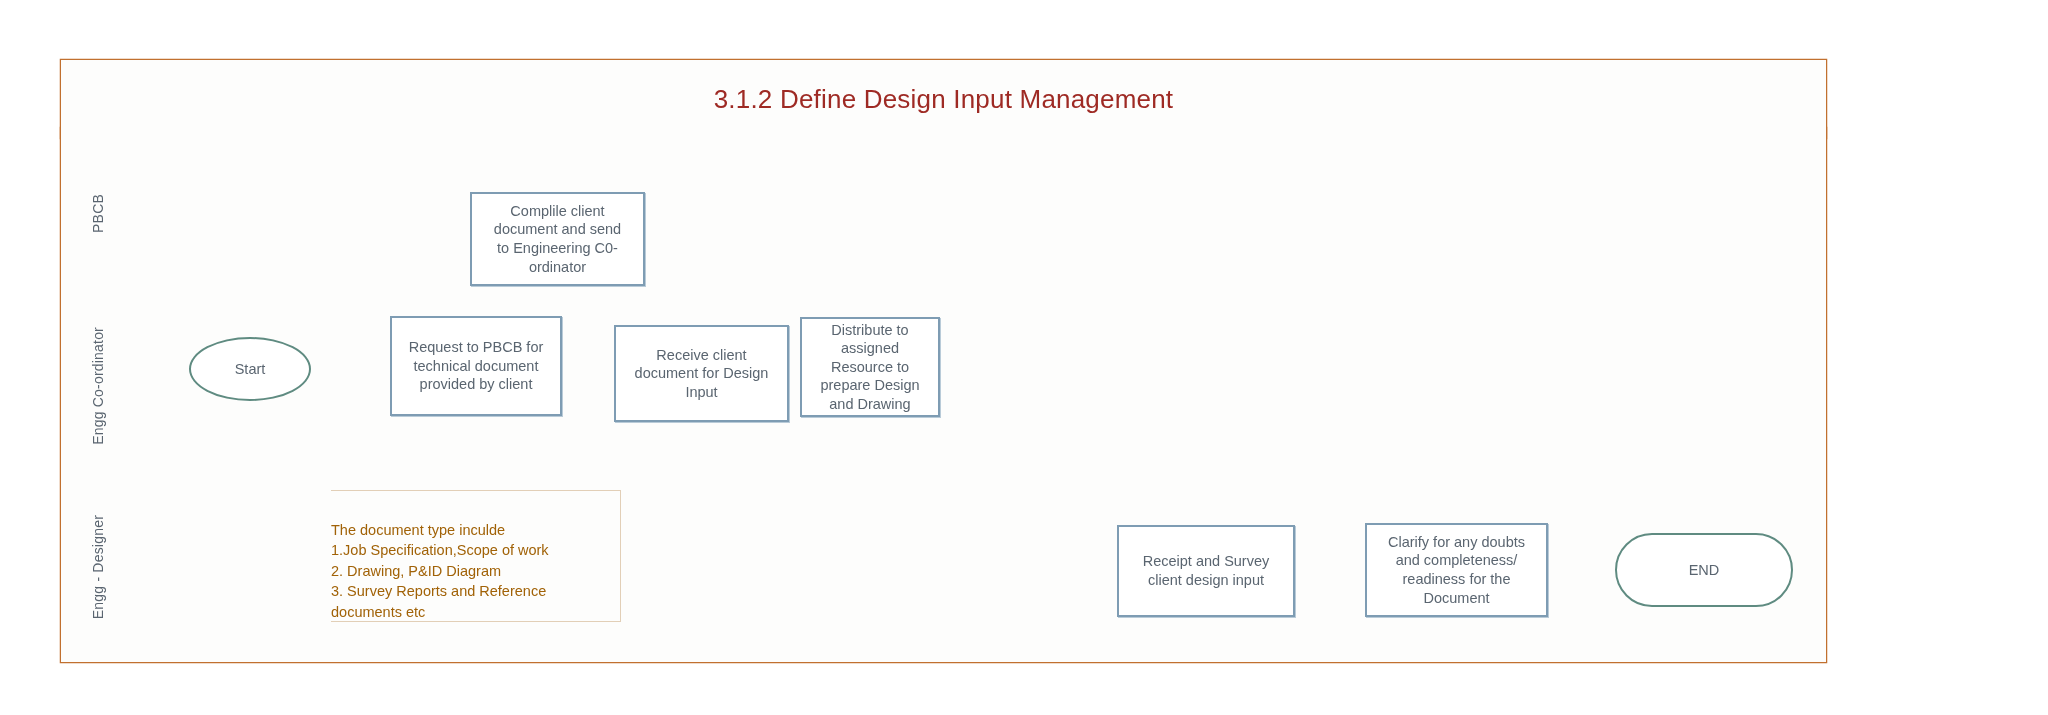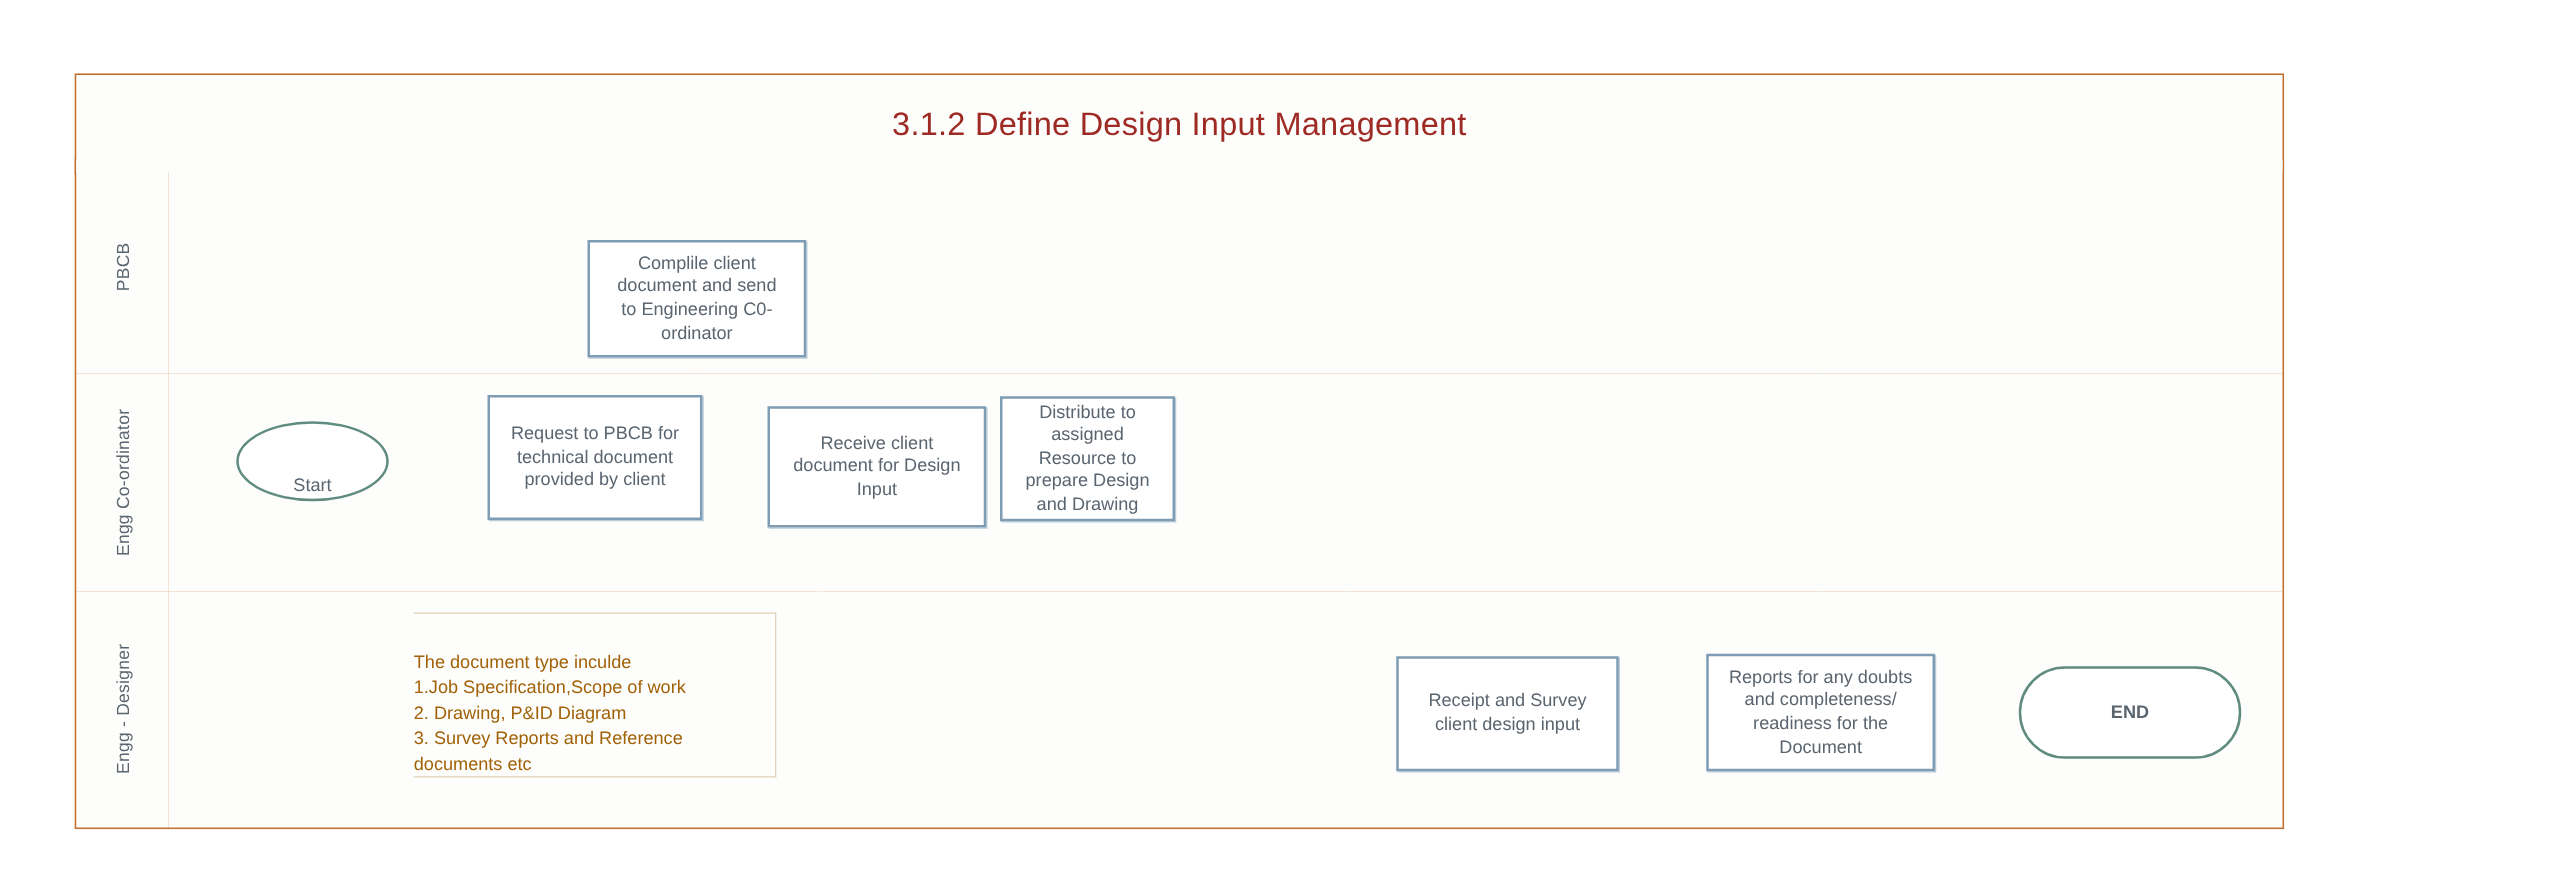--- a/index.html
+++ b/index.html
@@ -77,27 +77,25 @@
   }
   .node.process {
     border: 2px solid #7e9cb3;
     box-shadow: 1px 1px 0 0 #b9cbd8;
     padding: 2px 16px;
   }
   .node.terminator-oval {
     border: 2.5px solid #5f8b81;
     border-radius: 50%;
     background: #ffffff;
-    align-items: flex-end;
   }
   .node.terminator-round {
     border: 2.5px solid #5f8b81;
     border-radius: 44px;
     background: #ffffff;
-    font-weight: bold;
   }
 
   
   .annotation {
     position: absolute;
     box-sizing: border-box;
     border: 1px solid #e2cfb7;
     border-left: none;
     background: transparent;
     color: #a16207;
@@ -197,21 +195,21 @@
 
   <div class="node process" style="left:800px; top:317px; width:140px; height:100px;">
     <span>Distribute to assigned Resource to prepare Design and Drawing</span>
   </div>
 
   <div class="node process" style="left:1117px; top:525px; width:178px; height:92px;">
     <span>Receipt and Survey client design input</span>
   </div>
 
   <div class="node process" style="left:1365px; top:523px; width:183px; height:94px;">
-    <span>Reports for any doubts and completeness/ readiness for the Document</span>
+    <span>Clarify for any doubts and completeness/ readiness for the Document</span>
   </div>
 
   <div class="node terminator-round" style="left:1615px; top:533px; width:178px; height:74px;">
     <span>END</span>
   </div>
 
   <div class="annotation" style="left:331px; top:490px; width:290px; height:132px;">
     <span class="annotation-text">The document type inculde
 1.Job Specification,Scope of work
 2. Drawing, P&amp;ID Diagram

